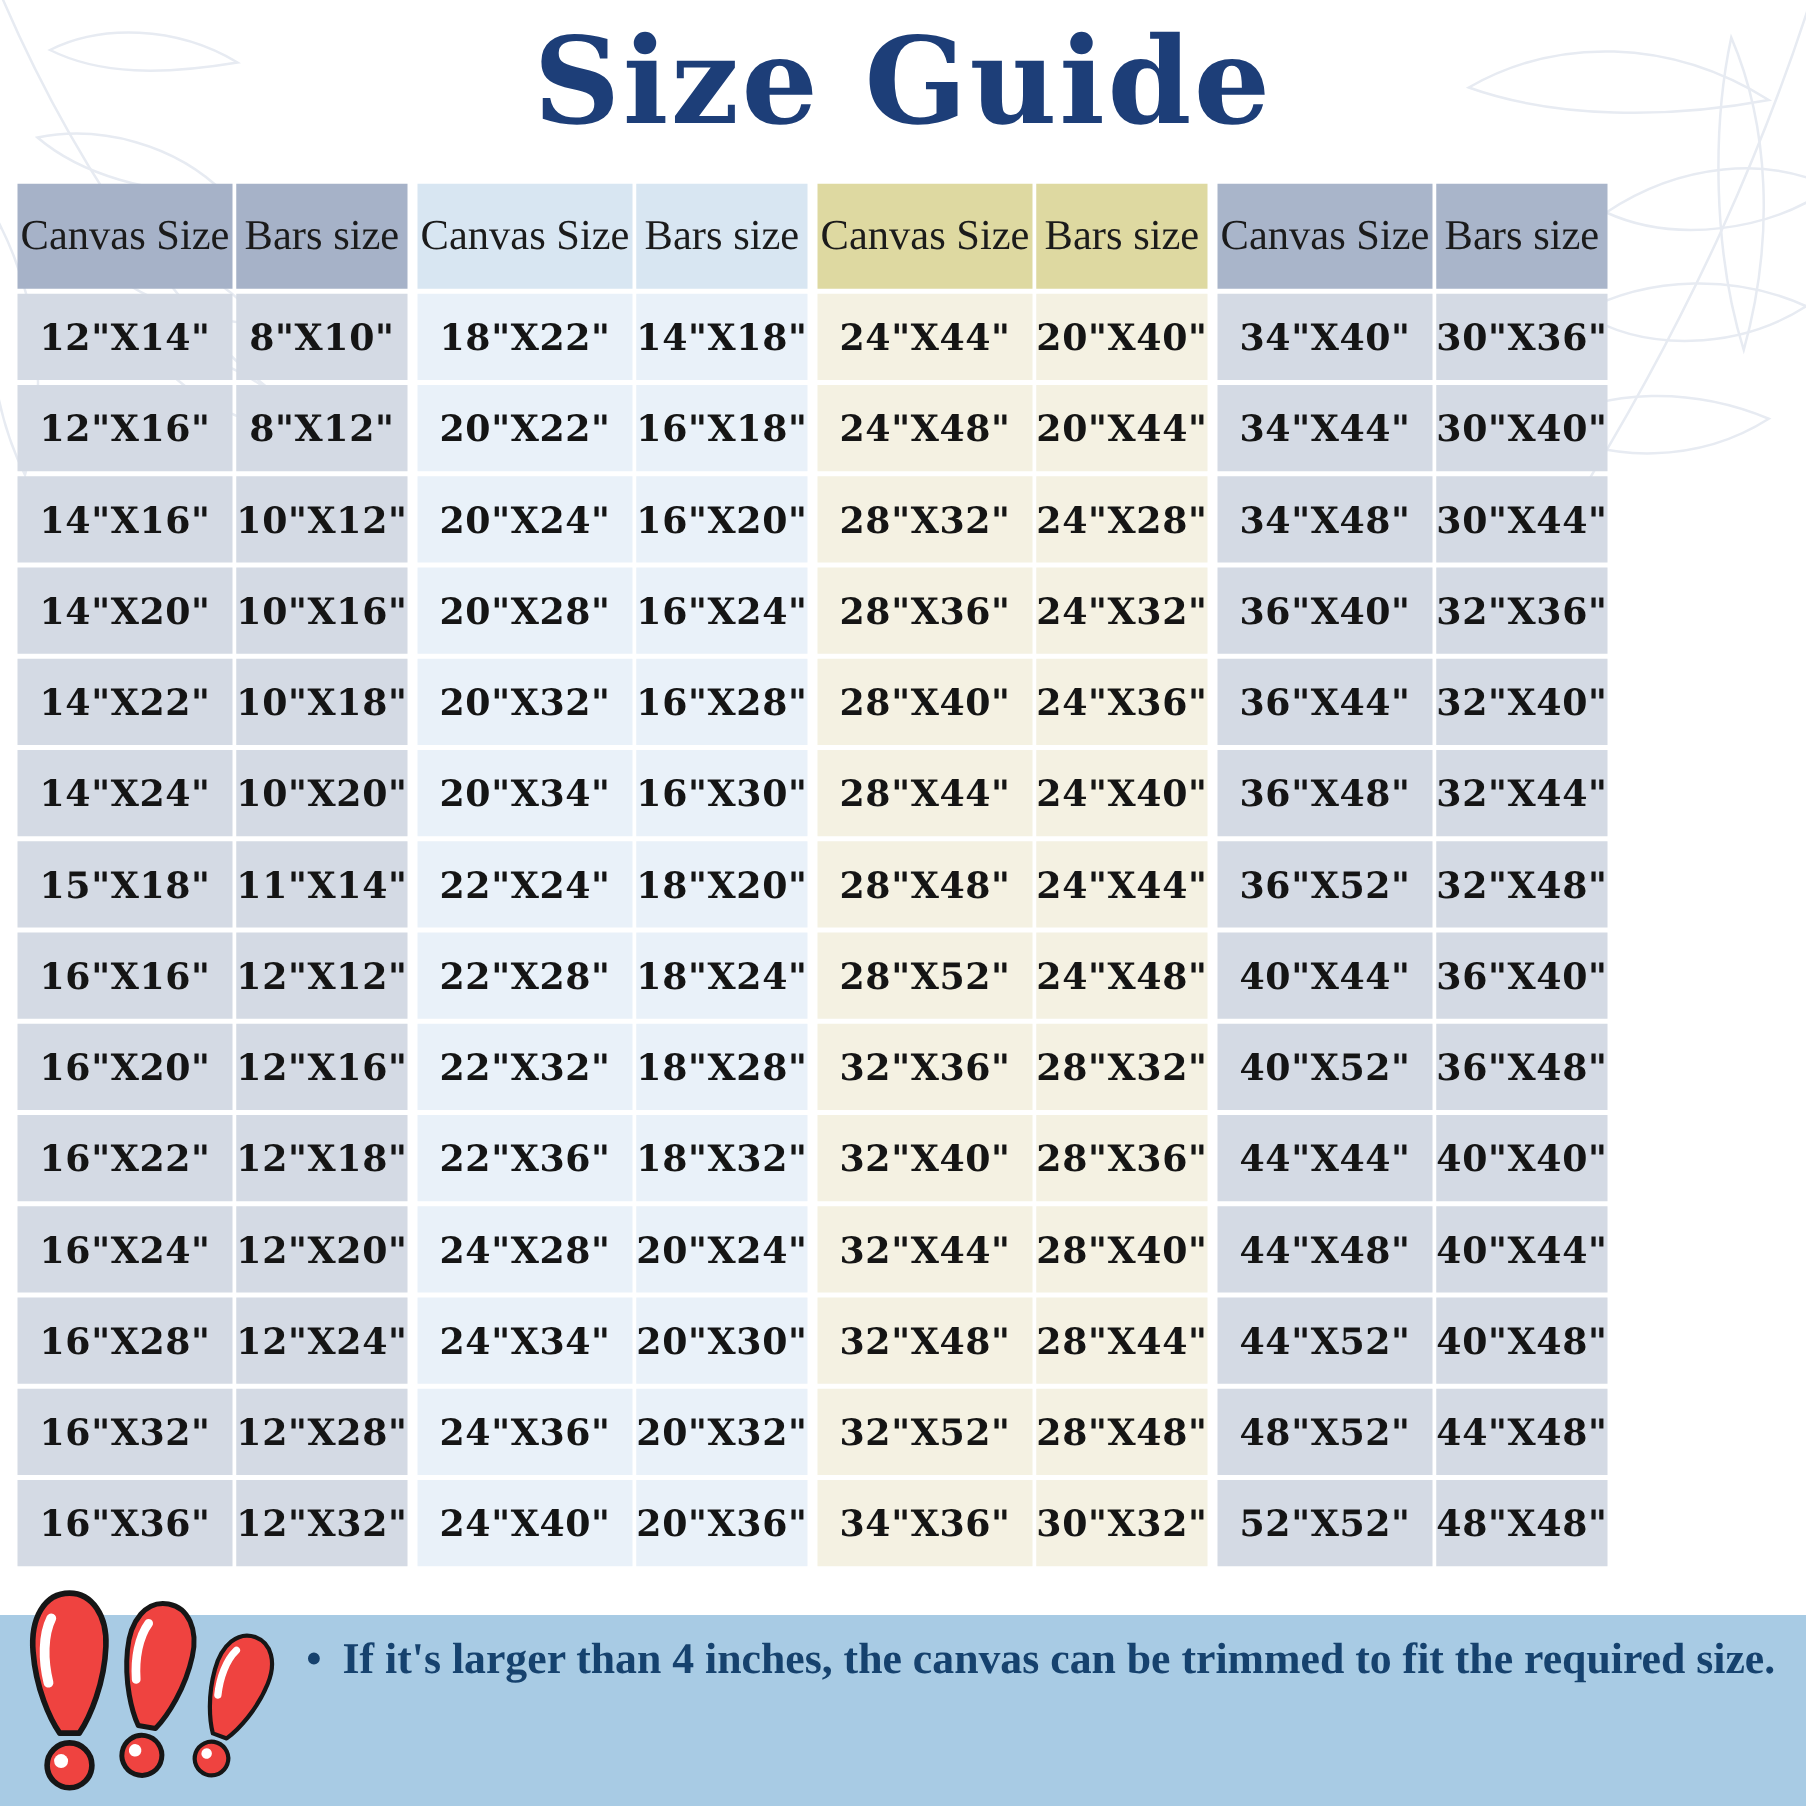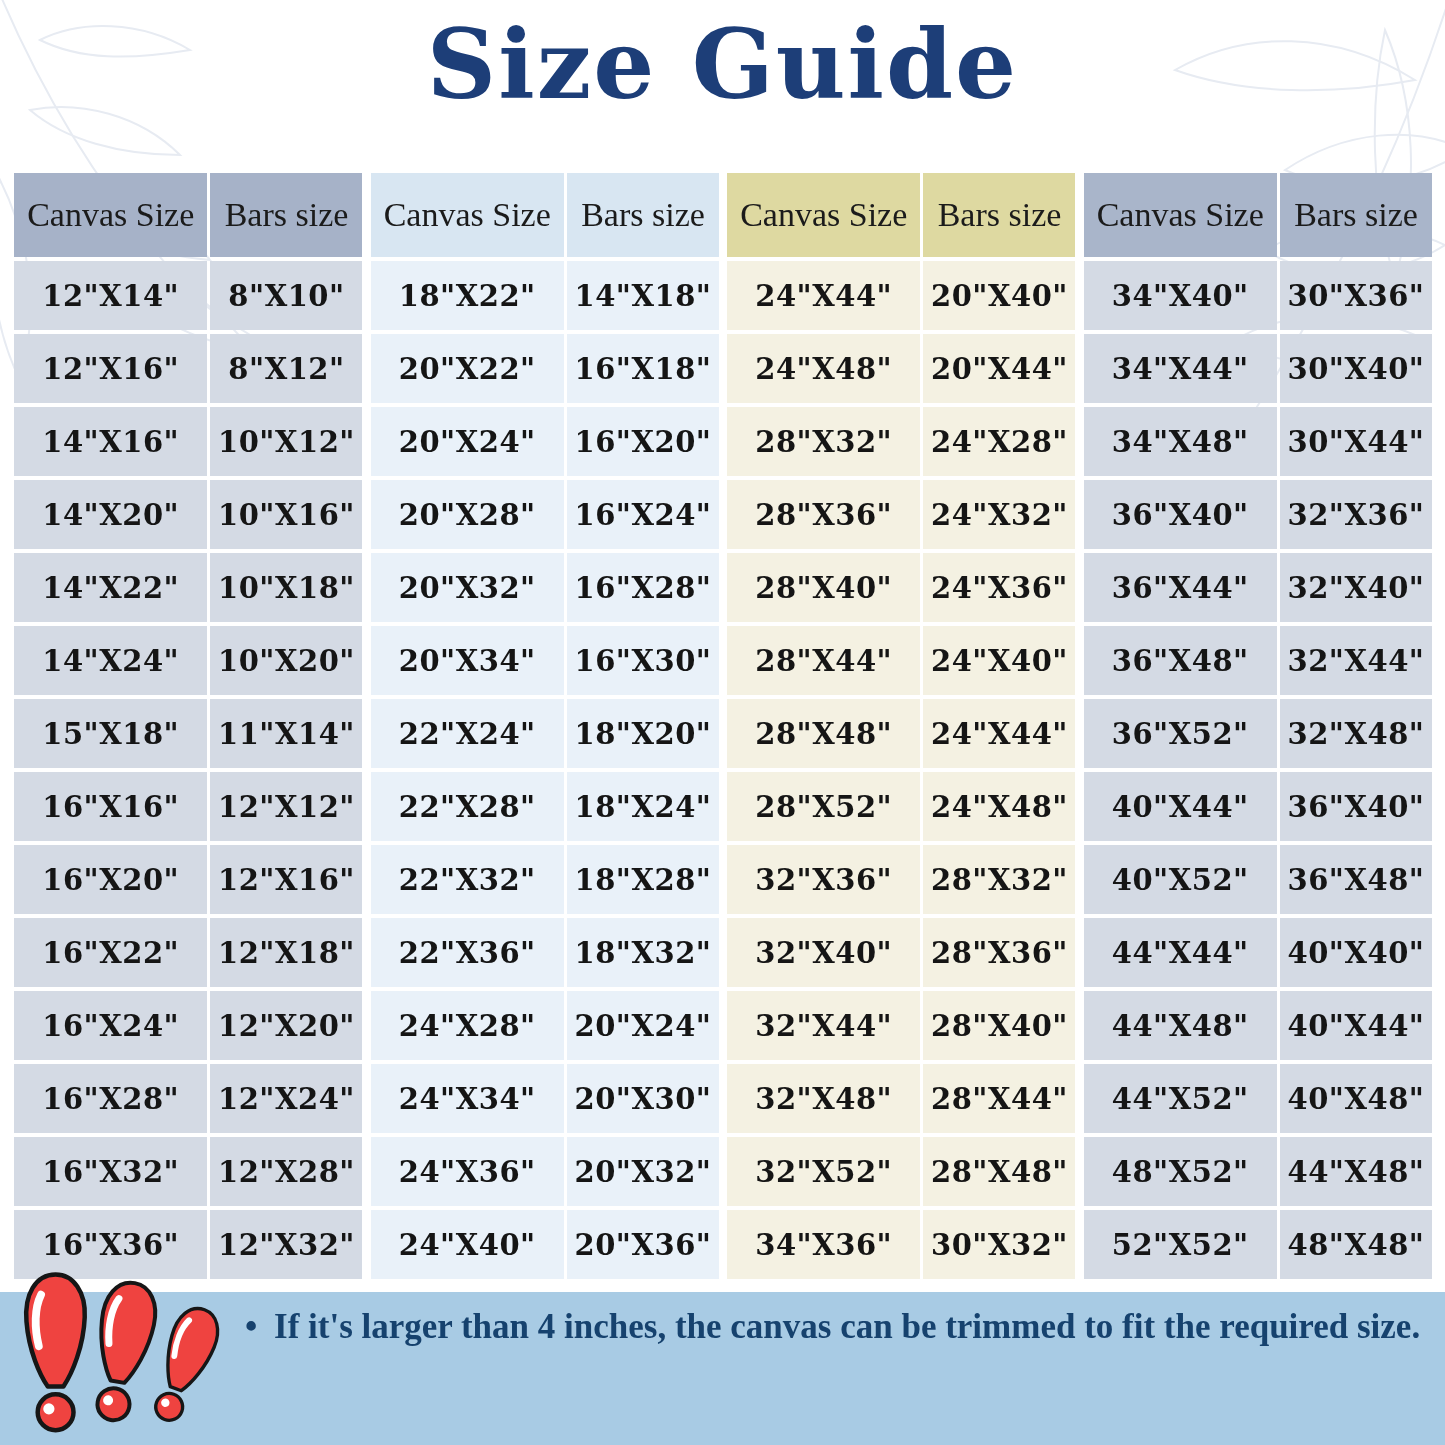--- a/index.html
+++ b/index.html
@@ -17,22 +17,22 @@
   }
   .watermark{position:absolute;z-index:0;pointer-events:none;}
   .wm-tl{left:-30px;top:-20px;}
   .wm-tr{right:-20px;top:-10px;}
   .page-title{
     position:absolute;top:8px;left:0;width:100%;text-align:center;z-index:1;
     font-family:"DejaVu Serif","Liberation Serif",serif;font-weight:bold;
     font-size:96px;color:var(--title-navy);letter-spacing:2px;
   }
   .tables-wrap{
-    position:absolute;top:147px;left:14px;width:1418px;z-index:1;
-    display:flex;gap:8px;margin-top:26px;
+    position:absolute;top:147px;left:14px;width:1272px;z-index:1;
+    display:flex;gap:8px;
   }
   .size-table{
     flex:1;display:grid;
     grid-template-columns:56fr 44fr;
     grid-template-rows:84px repeat(14,69px);
     gap:4px 3px;
   }
   .hcell{
     display:flex;align-items:center;justify-content:center;
     font-size:34px;color:#1b1b1b;

